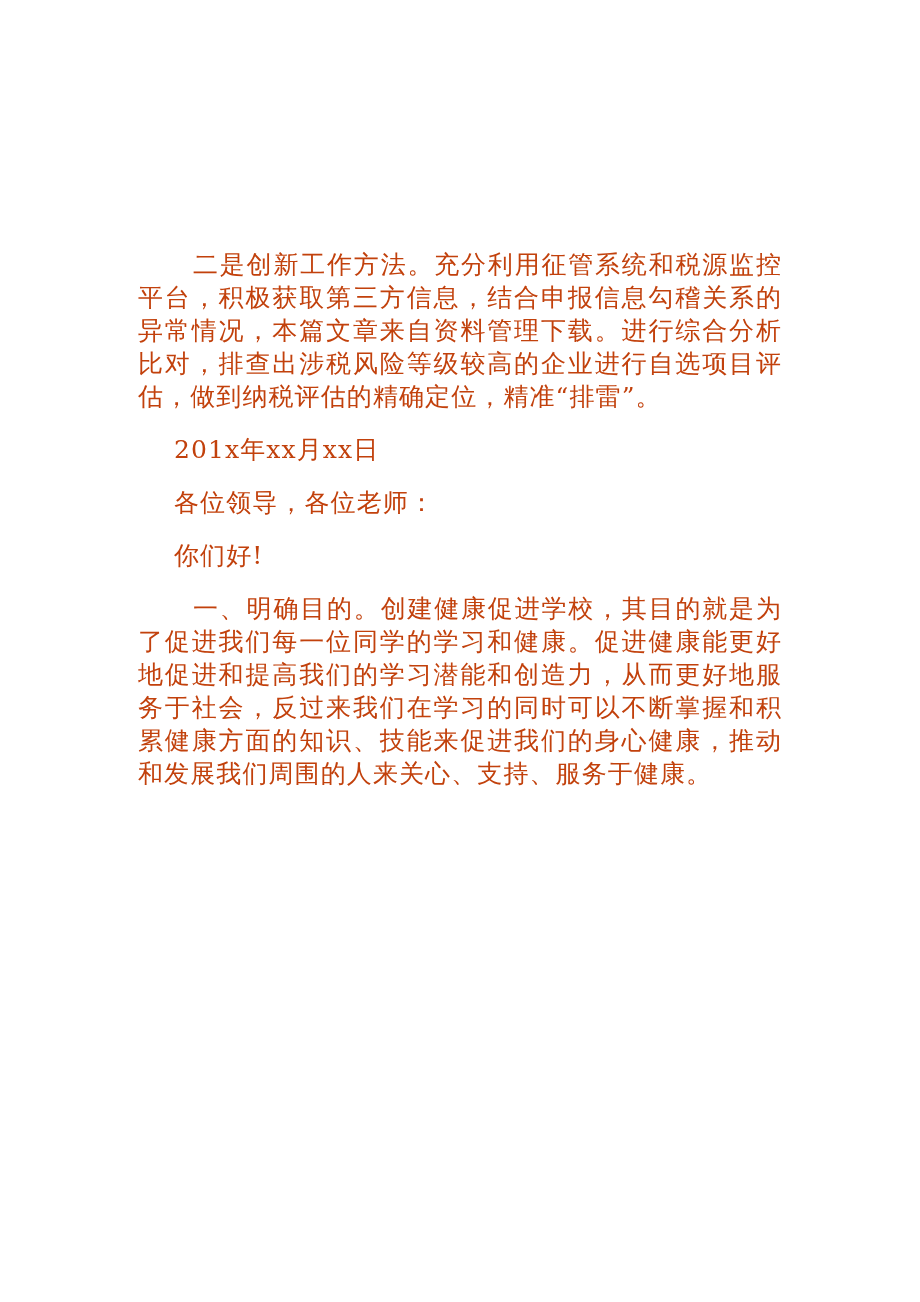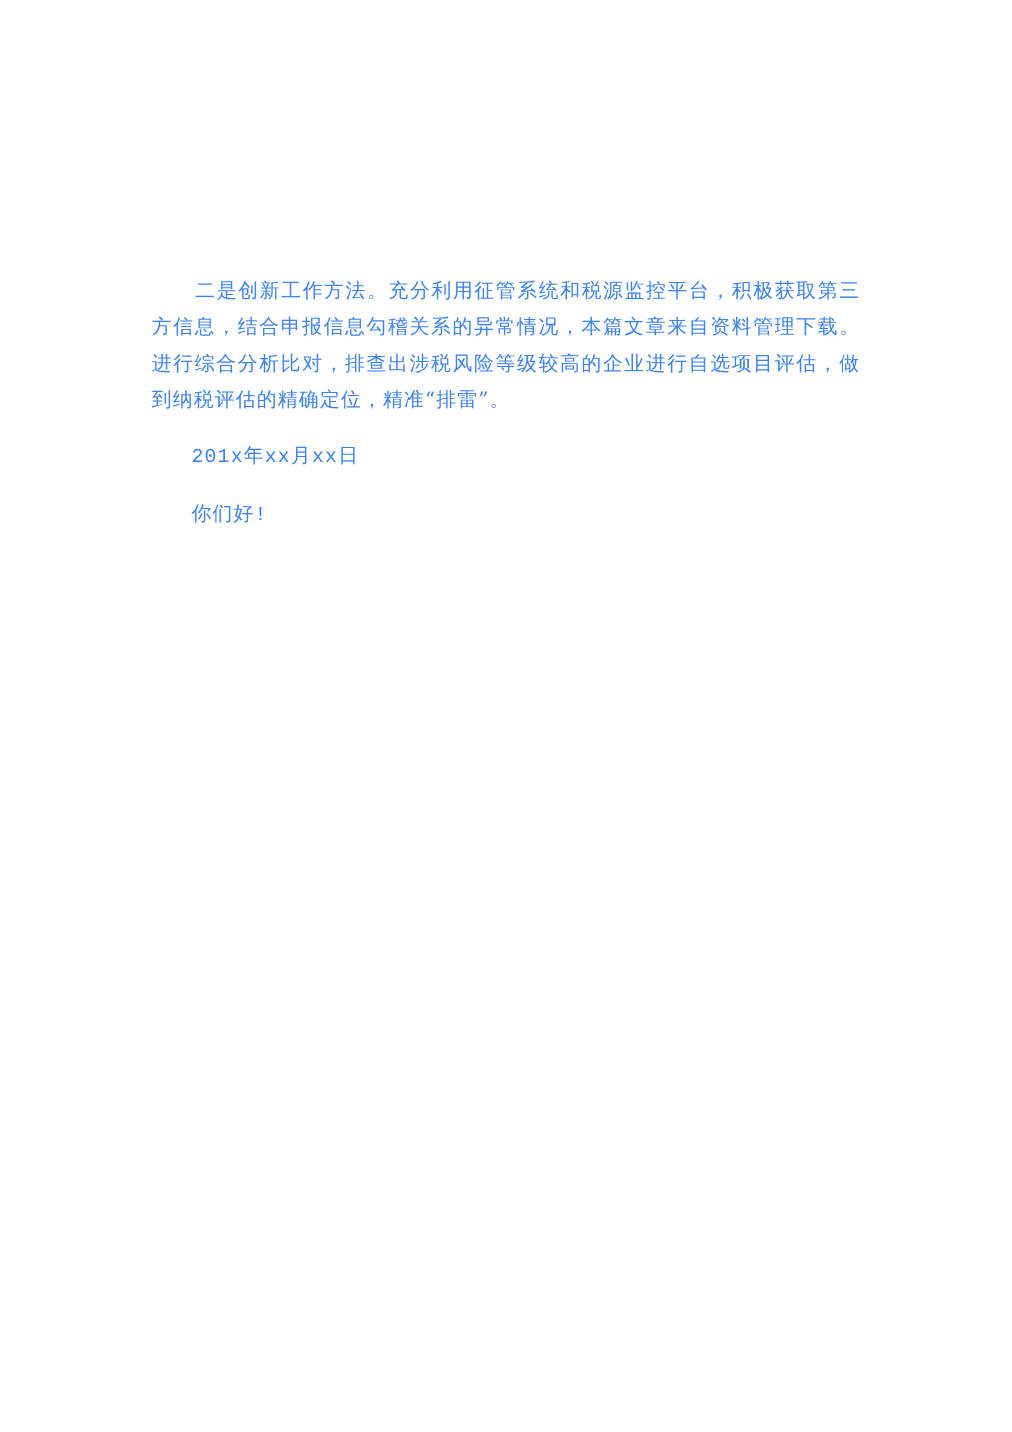--- a/index.html
+++ b/index.html
@@ -1,24 +1,26 @@
 <!DOCTYPE html>
 <html><head>
 <meta charset="utf-8">
 <style>
   html, body { margin: 0; padding: 0; background: #ffffff; }
   body { width: 920px; height: 1302px; position: relative; overflow: hidden; }
   .page {
     position: absolute; left: 138px; top: 248px; width: 644px;
     font-family: "DejaVu Serif", "Liberation Serif", serif;
-    color: #3b82f6; font-size: 18px; line-height: 33px; letter-spacing: 1.1px;
+    color: #c2410c; font-size: 25px; line-height: 33px; letter-spacing: 1.1px;
   }
   .para { margin: 0 0 20px 0; text-indent: 2.2em; text-align: justify; }
-  .line { margin: 0 0 20px 0; padding-left: 36px; font-family: Liberation Mono, monospace; }
+  .line { margin: 0 0 20px 0; padding-left: 36px; }
 </style>
 </head>
 <body>
 
 <div class="page">
   <p class="para">二是创新工作方法。充分利用征管系统和税源监控平台，积极获取第三方信息，结合申报信息勾稽关系的异常情况，本篇文章来自资料管理下载。进行综合分析比对，排查出涉税风险等级较高的企业进行自选项目评估，做到纳税评估的精确定位，精准“排雷”。</p>
   <p class="line">201x年xx月xx日</p>
+  <p class="line">各位领导，各位老师：</p>
   <p class="line">你们好!</p>
+  <p class="para">一、明确目的。创建健康促进学校，其目的就是为了促进我们每一位同学的学习和健康。促进健康能更好地促进和提高我们的学习潜能和创造力，从而更好地服务于社会，反过来我们在学习的同时可以不断掌握和积累健康方面的知识、技能来促进我们的身心健康，推动和发展我们周围的人来关心、支持、服务于健康。</p>
 </div>
 
 </body></html>

